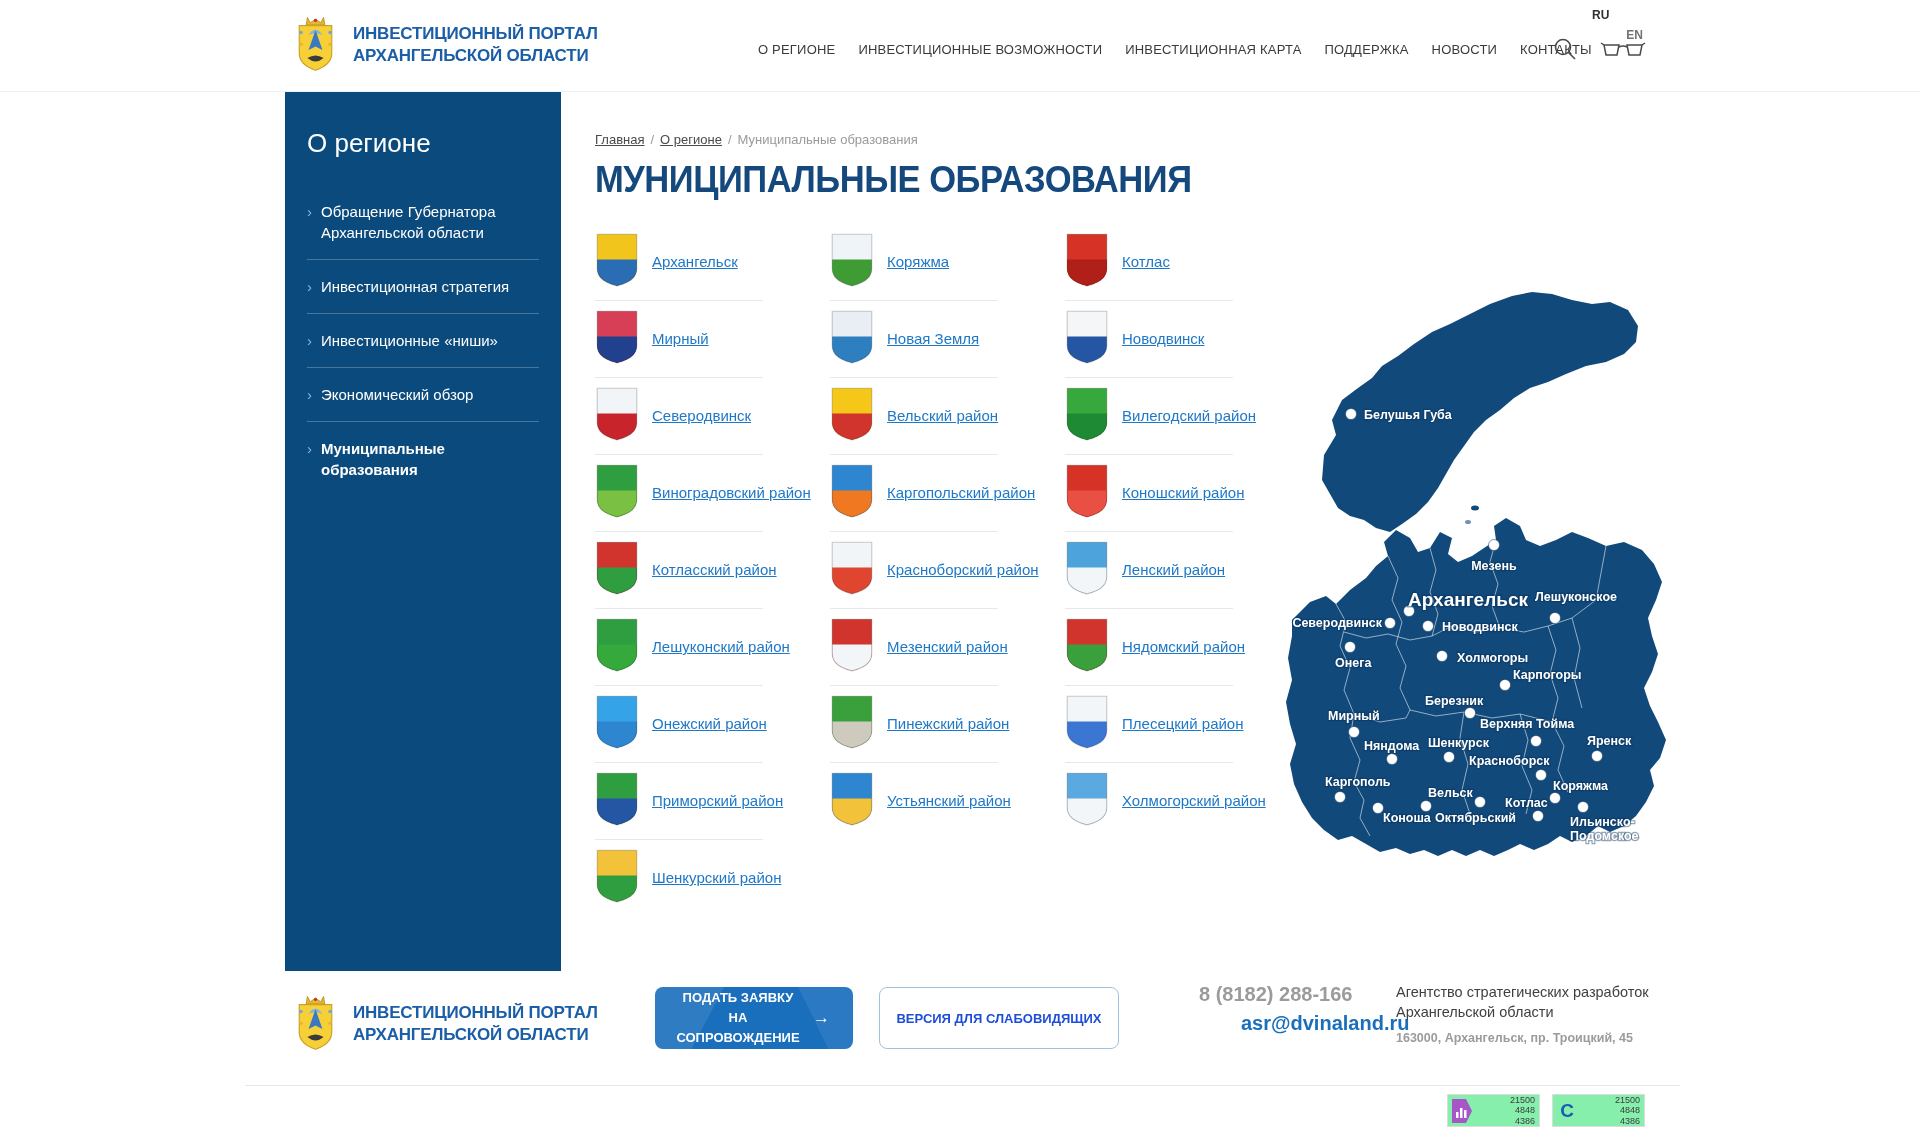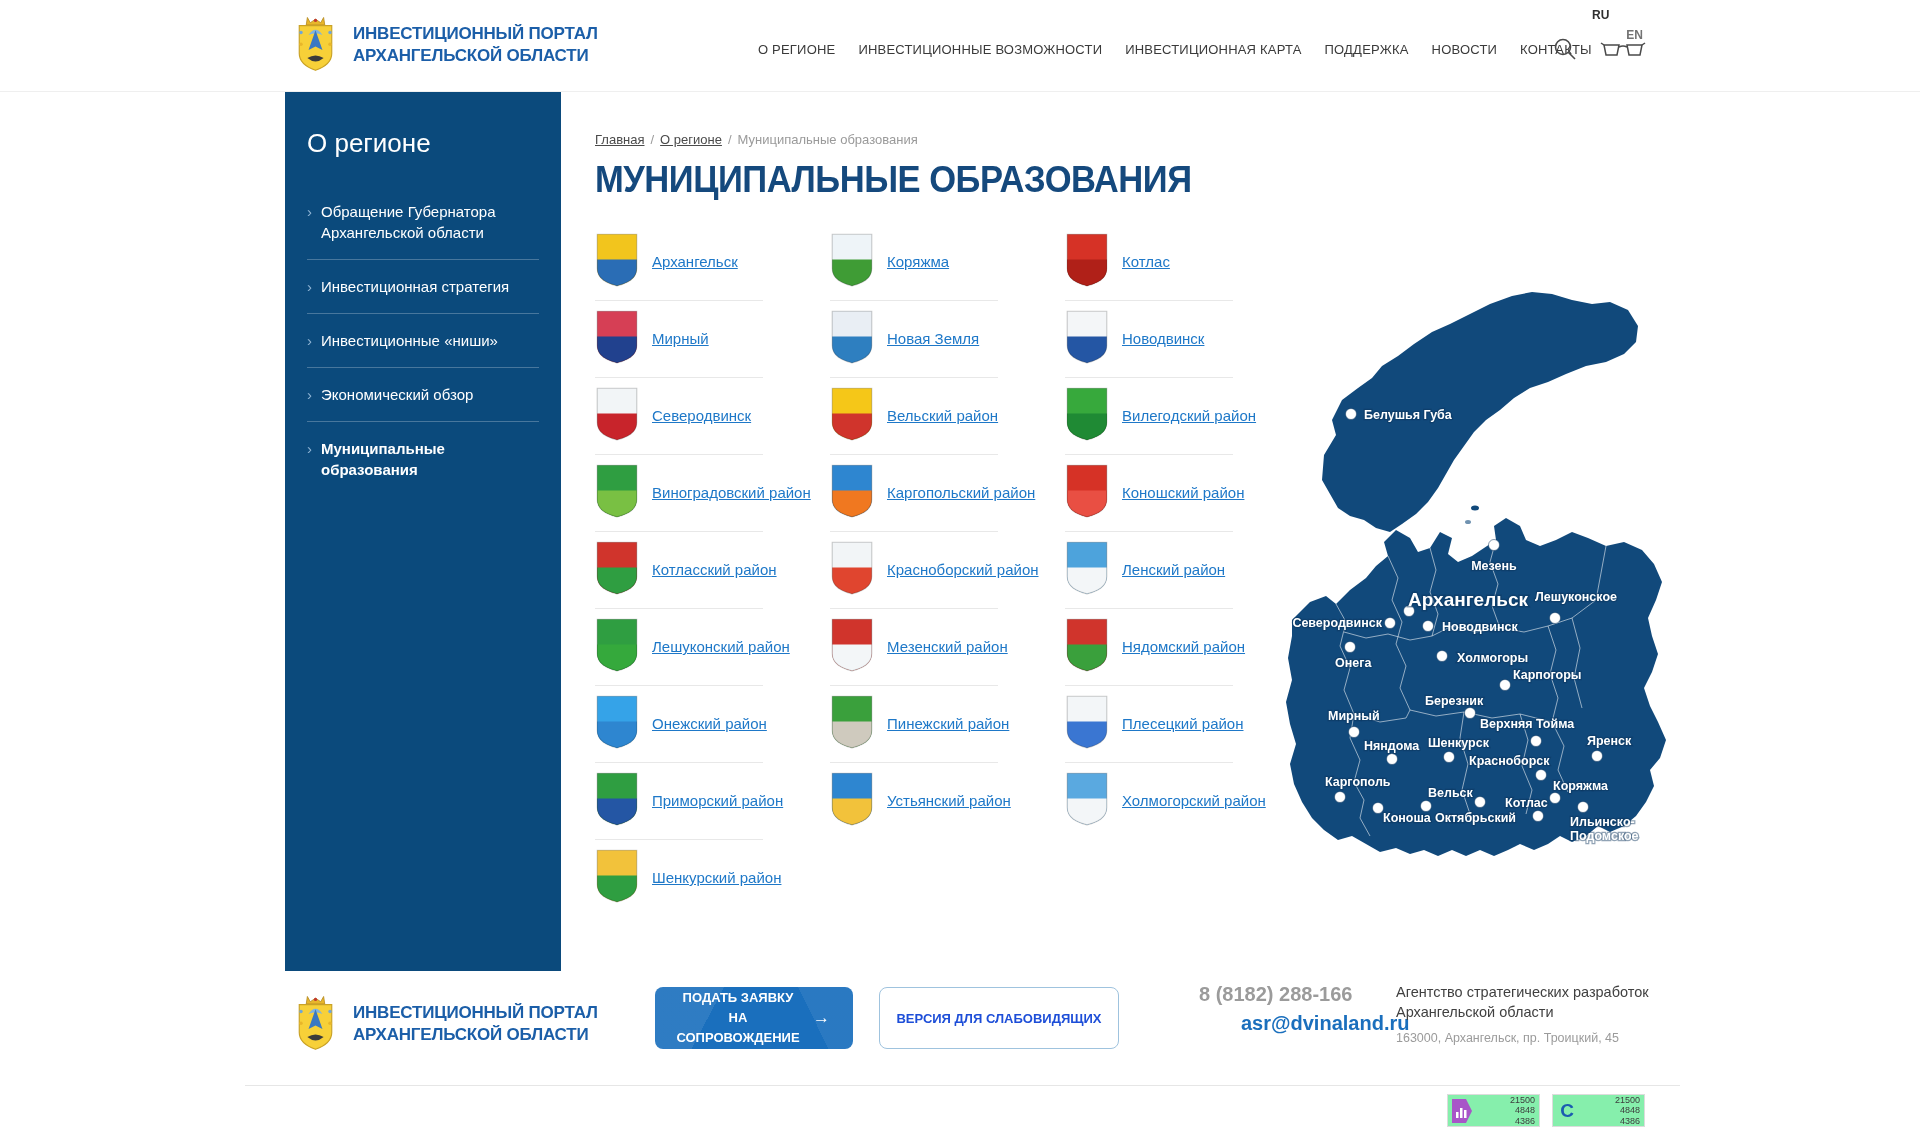--- a/index.html
+++ b/index.html
@@ -56,21 +56,21 @@
                display:flex; align-items:center; padding:0 18px; gap:10px; cursor:pointer; border:none; }
   .apply-btn .lbl { font-size:13px; font-weight:bold; line-height:1.55; width:130px; text-align:center; }
   .apply-btn .arr { font-size:17px; font-weight:bold; }
   .access-btn { position:absolute; top:16px; left:879px; width:240px; height:62px; border:1px solid #9fc3de; border-radius:8px;
                 background:#fff; color:#1d4ed8; font-size:13px; font-weight:bold; cursor:pointer; font-family:inherit; }
   .contact-box { position:absolute; top:12px; left:1199px; }
   .phone { font-size:20px; font-weight:bold; color:#9b9b9b; }
   .email { display:block; margin-top:6px; font-size:20px; font-weight:bold; color:#1a6fbd; text-decoration:none; cursor:pointer;margin-left:42px; }
   .agency-box { position:absolute; top:12px; left:1396px; width:265px; }
   .agency { font-size:14.5px; color:#404040; line-height:1.35; }
-  .address { margin-top:9px; font-size:12.5px; font-weight:normal; color:#9b9b9b; }
+  .address { margin-top:9px; font-size:12.5px; font-weight:bold; color:#9b9b9b; }
 
   
   .bottom-divider { position:absolute; top:1085px; left:245px; width:1435px; height:1px; background:#e6e6e6; }
   .counters { position:absolute; top:1094px; left:1447px; display:flex; gap:12px; }
   .counter { width:93px; height:33px; background:#86efac; border:1px solid #dcdcdc; display:flex; align-items:center; cursor:pointer; }
   .counter .ico { width:28px; display:flex; justify-content:center; align-items:center; }
   .counter .nums { flex:1; text-align:right; font-size:9px; line-height:1.12; color:#3c3c3c; padding-right:4px; }
   .c-glyph { color:#1b5bb0; font-weight:bold; font-size:19px; line-height:1; }
 </style>
 </head>

